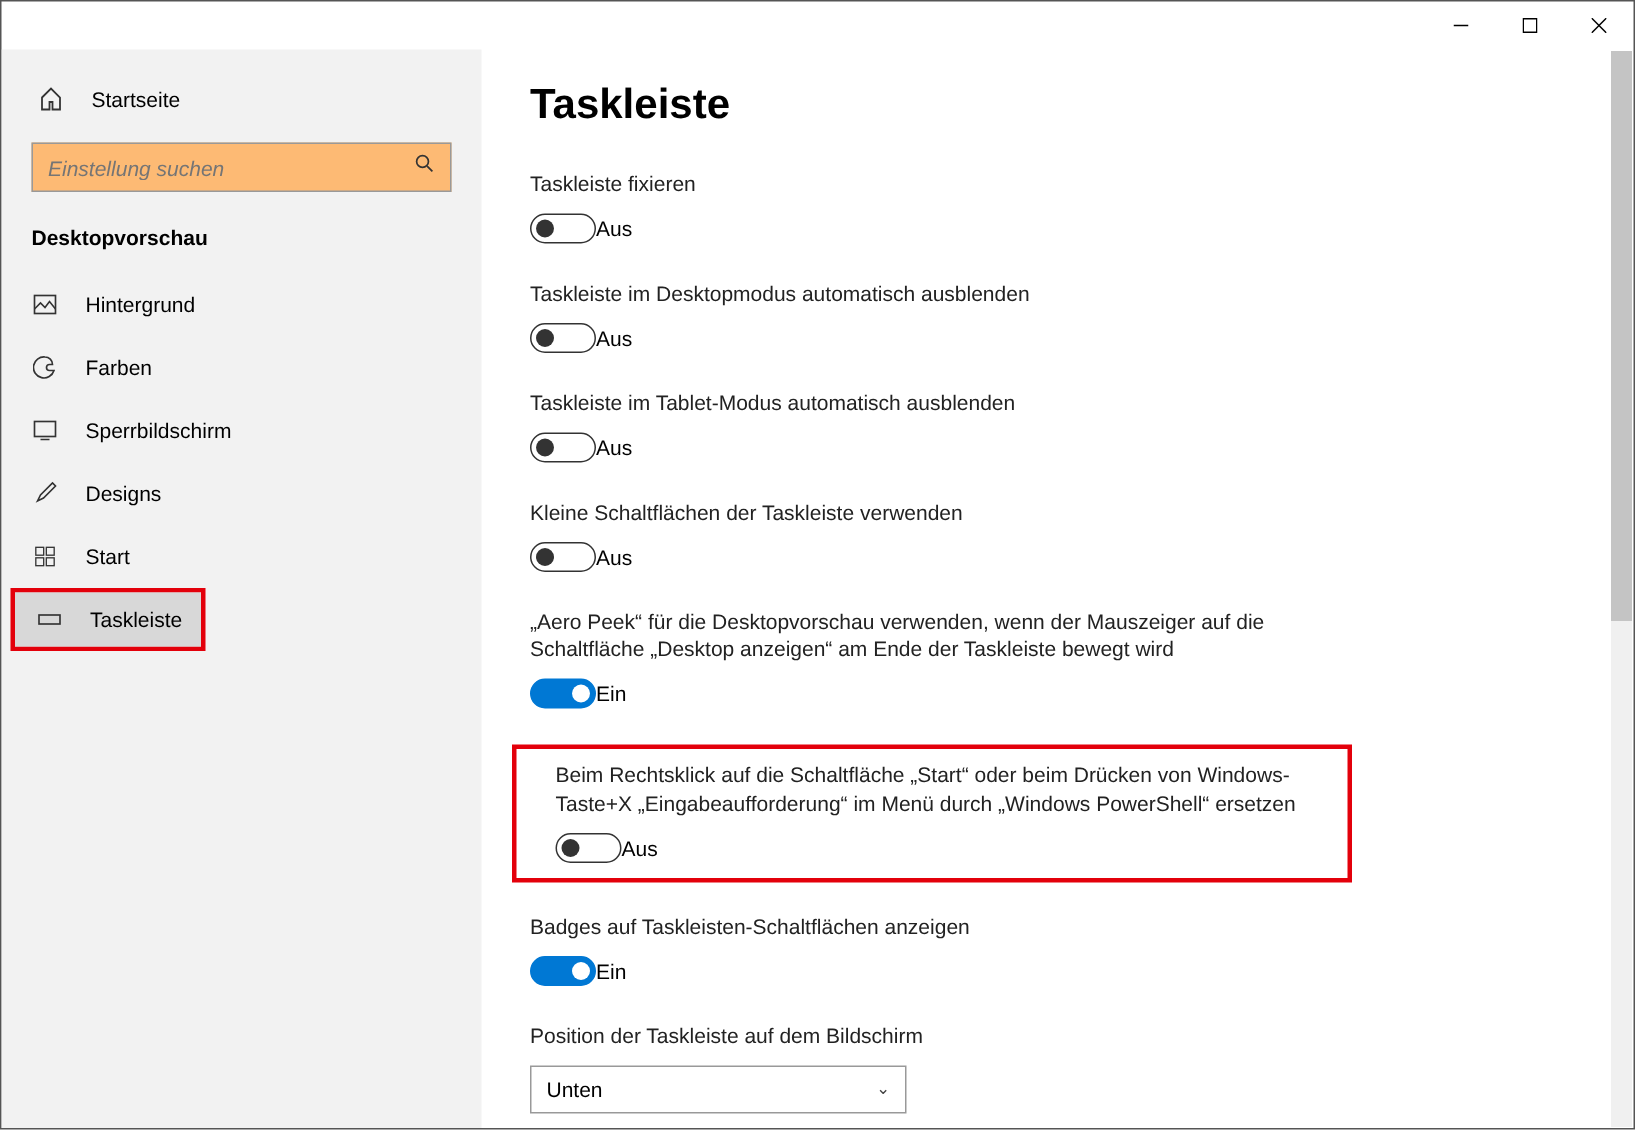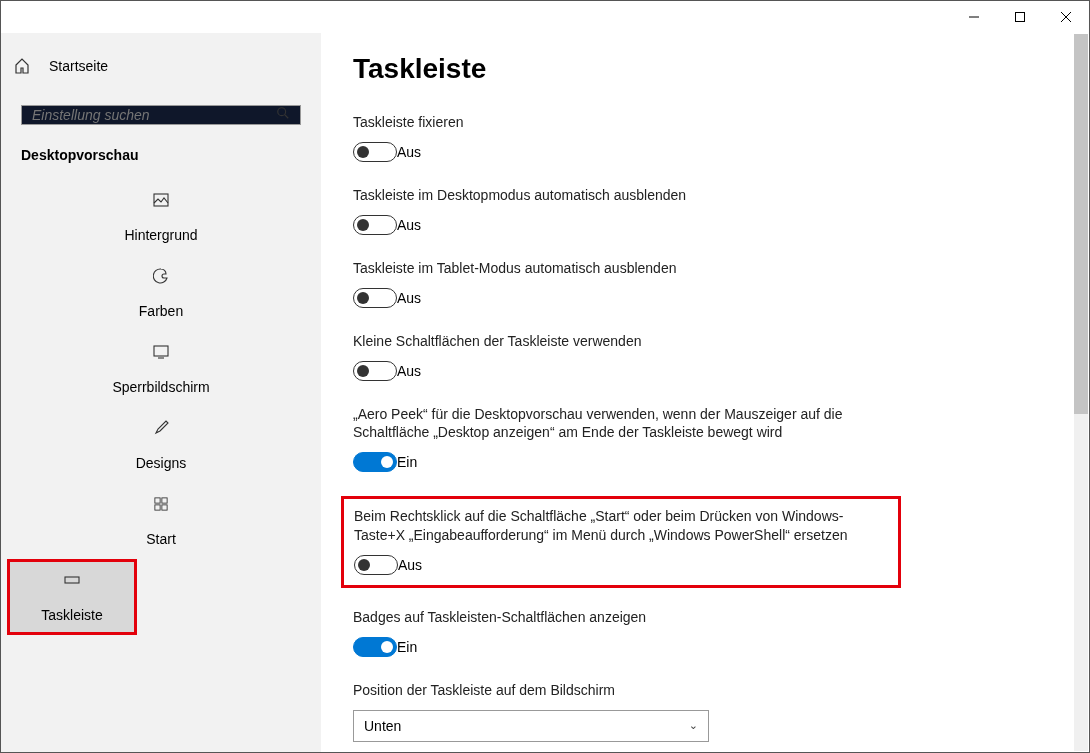--- a/index.html
+++ b/index.html
@@ -4,42 +4,42 @@
 <style>
 * { box-sizing: border-box; margin: 0; padding: 0; font-family: "Segoe UI", Arial, sans-serif; }
 body { background: #fff; width: 1090px; height: 753px; overflow: hidden; position: relative; border: 1px solid #555; }
 .titlebar { height: 32px; display: flex; align-items: center; padding-left: 14px; font-size: 12px; color: #000; }
 .titlebar-text { flex: 1; margin-top: 44px; }
 .win-controls { display: flex; }
 .win-btn { width: 46px; height: 32px; display: flex; align-items: center; justify-content: center; font-size: 10px; color: #000; }
 .win-btn svg { width: 10px; height: 10px; }
 .layout { display: flex; height: calc(100% - 32px); }
 .sidebar { width: 320px; background: #f2f2f2; padding: 14px 0 0 0; }
-.home-row { display: flex; align-items: center; padding: 10px 12px; font-size: 14px; gap: 18px; cursor: default; }
-.search-box { margin: 20px 20px 16px 20px; height: 20px; background: #0f172a; border: 1px solid #999; display: flex; align-items: center; padding: 0 10px; }
+.home-row { display: flex; align-items: center; padding: 10px 24px; font-size: 14px; gap: 18px; cursor: default; }
+.search-box { margin: 10px 20px 16px 20px; height: 33px; background: #fdba74; border: 1px solid #999; display: flex; align-items: center; padding: 0 10px; }
 .search-box input { border: none; outline: none; flex: 1; font-size: 14px; font-style: italic; color: #666; background: transparent; }
 .search-box .sicon { color: #333; }
 .section-label { padding: 6px 20px 16px 20px; font-size: 14px; font-weight: 600; }
-.nav-item { display: flex; align-items: center; gap: 18px; padding: 12px 20px; font-size: 14px; cursor: default; flex-direction: column; }
+.nav-item { display: flex; align-items: center; gap: 18px; padding: 12px 20px; font-size: 14px; cursor: default; }
 .nav-item.active { background: #d8d8d8; }
 .nav-highlight-wrap { border: 3px solid #e3000b; padding: 0; margin: 0 0 0 6px; width: 130px; }
 .nav-highlight-wrap .nav-item { padding: 9px 14px; }
 .nav-icon { width: 18px; height: 18px; display: inline-flex; align-items: center; justify-content: center; flex-shrink: 0; }
 .main { flex: 1; padding: 20px 40px 0 32px; overflow-y: auto; position: relative; }
 .main h1 { font-size: 28px; font-weight: 600; margin-bottom: 28px; }
 .setting { margin-bottom: 24px; max-width: 540px; }
 .setting-label { font-size: 14px; color: #222; margin-bottom: 10px; line-height: 1.35; }
 .toggle-row { display: flex; align-items: center; }
 .toggle { width: 44px; height: 20px; border-radius: 10px; border: 1px solid #333; position: relative; background: #fff; cursor: pointer; flex-shrink: 0; }
 .toggle .knob { width: 12px; height: 12px; border-radius: 50%; background: #333; position: absolute; top: 3px; left: 3px; }
 .toggle.on { background: #0078d4; border-color: #0078d4; }
 .toggle.on .knob { left: auto; right: 3px; background: #fff; }
 .toggle-state { font-size: 14px; }
-.highlighted-setting { border: 3px solid #e3000b; padding: 8px 10px 10px 10px; margin-left: -12px; margin-bottom: 20px; max-width: 560px; }
-.select-box { margin-top: 8px; width: 356px; height: 32px; border: 1px solid #999; display: flex; align-items: center; justify-content: space-between; padding: 0 10px; font-size: 14px; background: #fff; cursor: default; }
+.highlighted-setting { border: 3px solid #e3000b; padding: 8px 10px 10px 26px; margin-left: -12px; margin-bottom: 20px; max-width: 560px; }
+.select-box { margin-top: 8px; width: 251px; height: 32px; border: 1px solid #999; display: flex; align-items: center; justify-content: space-between; padding: 0 10px; font-size: 14px; background: #fff; cursor: default; }
 .chev { font-size: 11px; color: #444; }
 .scrollbar-track { position: absolute; right: 1px; top: 33px; bottom: 1px; width: 14px; background: #f0f0f0; }
 .scrollbar-thumb { position: absolute; right: 1px; top: 33px; width: 14px; height: 380px; background: #c4c4c4; }
 </style>
 </head>
 <body>
 
 <div class="titlebar">
   <span class="titlebar-text">Einstellungen</span>
   <div class="win-controls">

